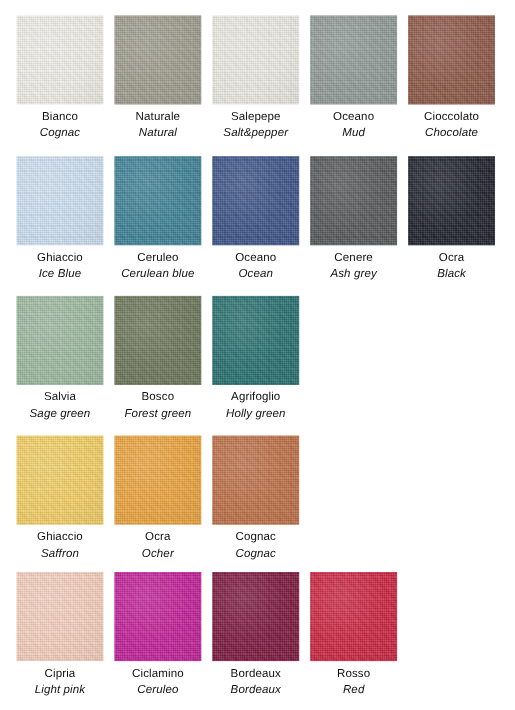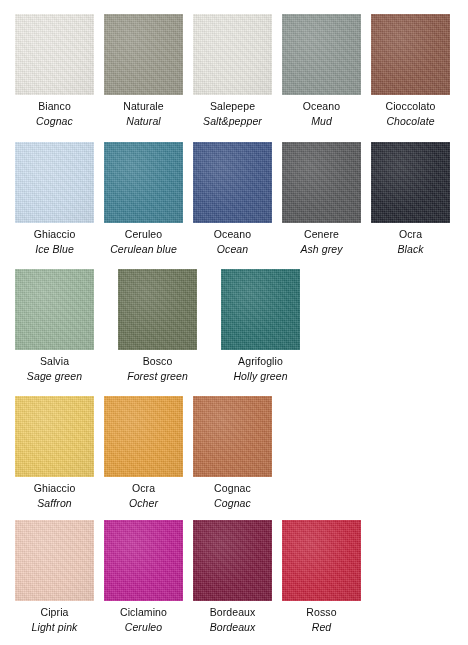--- a/index.html
+++ b/index.html
@@ -176,21 +176,21 @@
       </div>
       <div class="swatch-cell">
         <div class="swatch-chip" style="background: rgb(34, 37, 47);">
           <div class="weave"></div>
           <div class="sheen"></div>
         </div>
         <div class="label-it">Ocra</div>
         <div class="label-en">Black</div>
       </div>
     </div>
-    <div class="swatch-row" style="position: absolute; left: 0px; top: 269px; gap: 14px;">
+    <div class="swatch-row" style="position: absolute; left: 0px; top: 269px;">
       <div class="swatch-cell">
         <div class="swatch-chip" style="background: rgb(156, 183, 158);">
           <div class="weave"></div>
           <div class="sheen"></div>
         </div>
         <div class="label-it">Salvia</div>
         <div class="label-en">Sage green</div>
       </div>
       <div class="swatch-cell">
         <div class="swatch-chip" style="background: rgb(107, 117, 88);">

